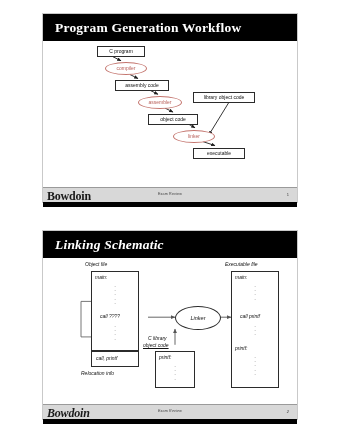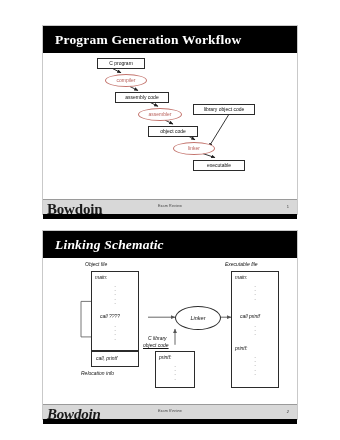--- a/index.html
+++ b/index.html
@@ -19,21 +19,21 @@
     inset: 0;
   }
   .slide {
     position: absolute;
     left: 42px;
     width: 256px;
     background: #ffffff;
     border: 1px solid #c9c9c9;
     box-sizing: border-box;
   }
-  #slide-1 { top: 25px;  height: 190px; padding-left: 33px; }
+  #slide-1 { top: 13px;  height: 190px; padding-left: 33px; }
   #slide-2 { top: 230px; height: 190px; font-style: italic; }
 
   .slide-titlebar {
     position: absolute;
     left: 0;
     top: 0;
     width: 100%;
     height: 27px;
     background: #000000;
     box-sizing: border-box;
@@ -76,21 +76,21 @@
     bottom: -5px;
     height: 5px;
     background: #000000;
   }
   .footer-logo {
     position: absolute;
     left: 4px;
     top: 1px;
     font-family: "Liberation Serif", serif;
     font-weight: bold;
-    font-size: 15px;
+    font-size: 12px;
     color: #1a1a1a;
     letter-spacing: -0.2px;
   }
   .footer-center {
     position: absolute;
     left: 0;
     right: 0;
     top: 4px;
     text-align: center;
     font-size: 3.6px;

